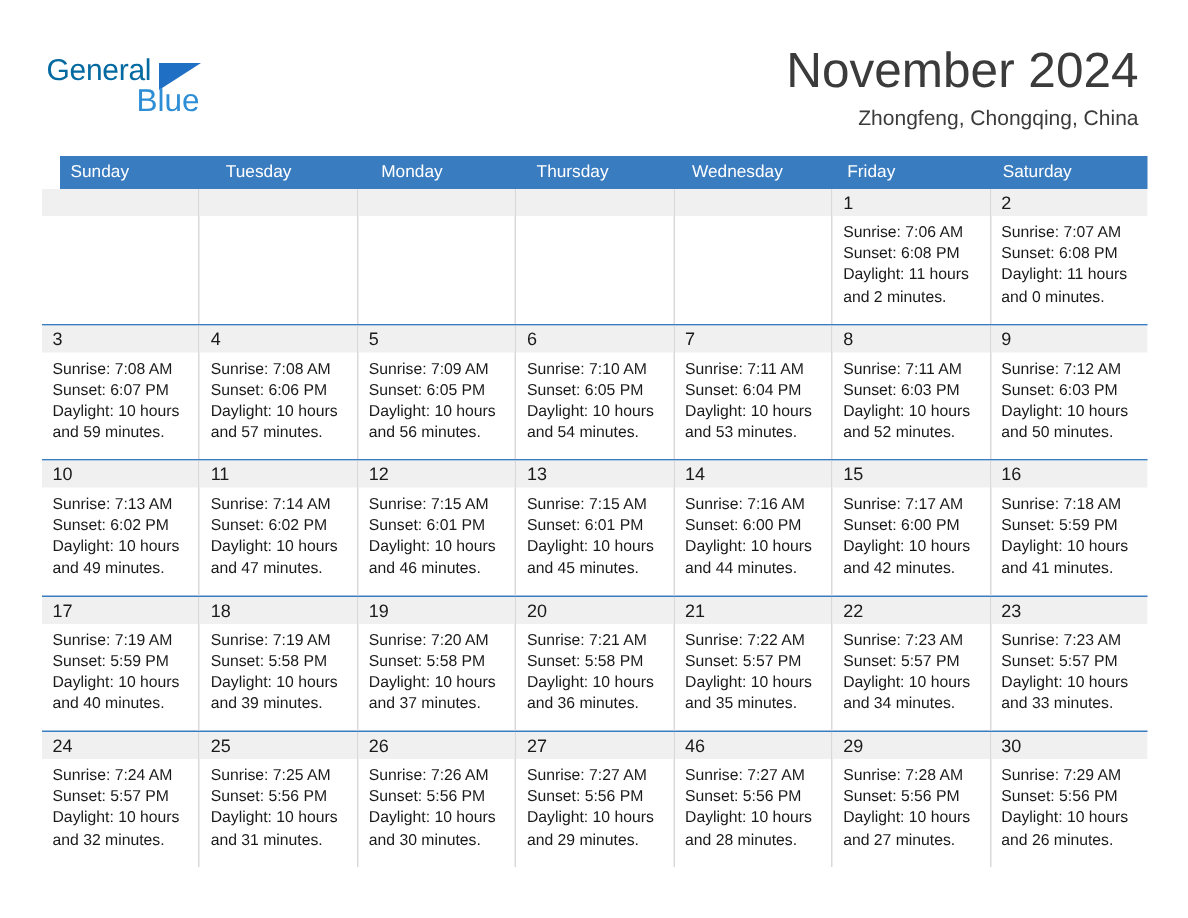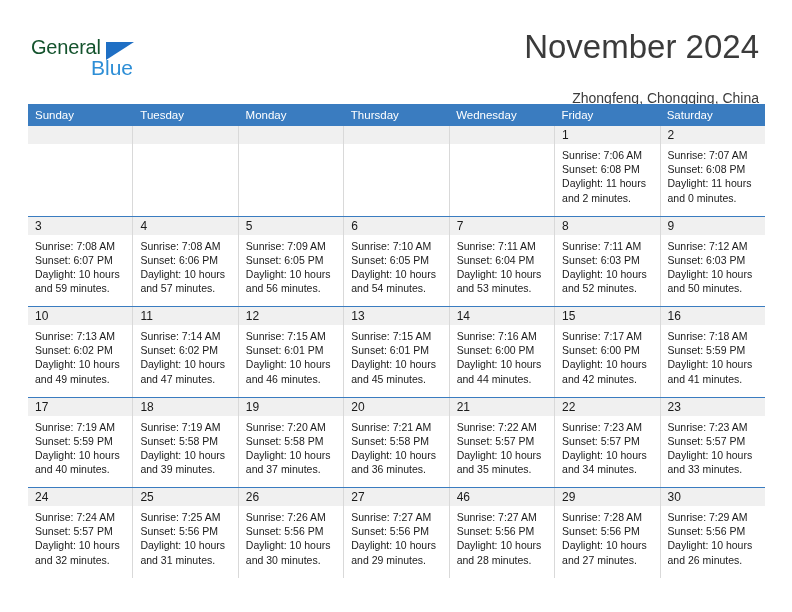--- a/index.html
+++ b/index.html
@@ -35,21 +35,21 @@
     top: 36px;
     width: 130px;
     height: 48px;
   }
   .logo-general {
     position: absolute;
     left: 0;
     top: 0;
     font-size: 20px;
     letter-spacing: -0.2px;
-    color: #14532d;
+    color: #0369a1;
     font-family: "Liberation Sans", sans-serif;
   }
   .logo-triangle {
     position: absolute;
     left: 75px;
     top: 6px;
     width: 0;
     height: 0;
     border-left: 28px solid #1f6fc4;
     border-bottom: 18px solid transparent;
@@ -72,35 +72,36 @@
     font-size: 33px;
     color: #3b3b3b;
     font-weight: normal;
     line-height: 34px;
     white-space: nowrap;
   }
   .cal-subtitle {
     font-size: 14px;
     color: #3b3b3b;
     line-height: 20px;
-    margin-top: 24px;
+    margin-top: 4px;
     white-space: nowrap;
   }
 
   
   .calendar {
     position: absolute;
     left: 28px;
     top: 104px;
     width: 737px;
   }
   .weekday-row {
     display: flex;
     background: #3a7cc0;
     height: 22px;
+    margin-left: 12px;
   }
   .weekday {
     flex: 1 1 0;
     color: #ffffff;
     font-size: 11.5px;
     line-height: 22px;
     padding-left: 7px;
     box-sizing: border-box;
     overflow: hidden;
     white-space: nowrap;

